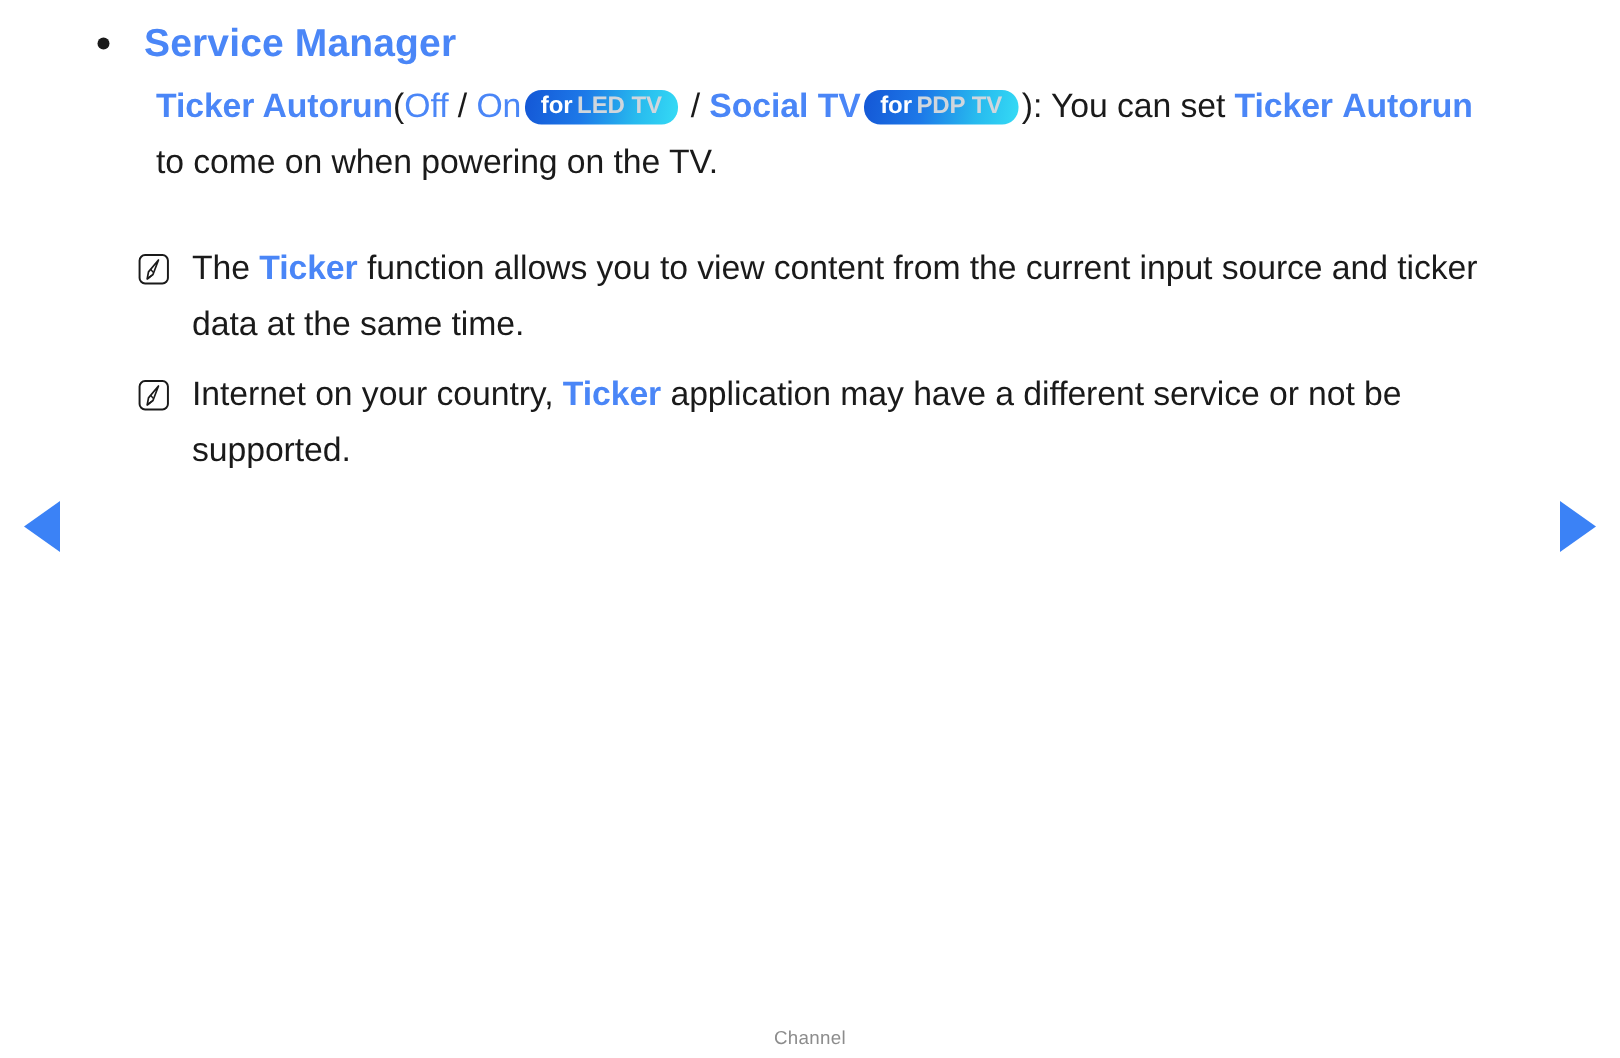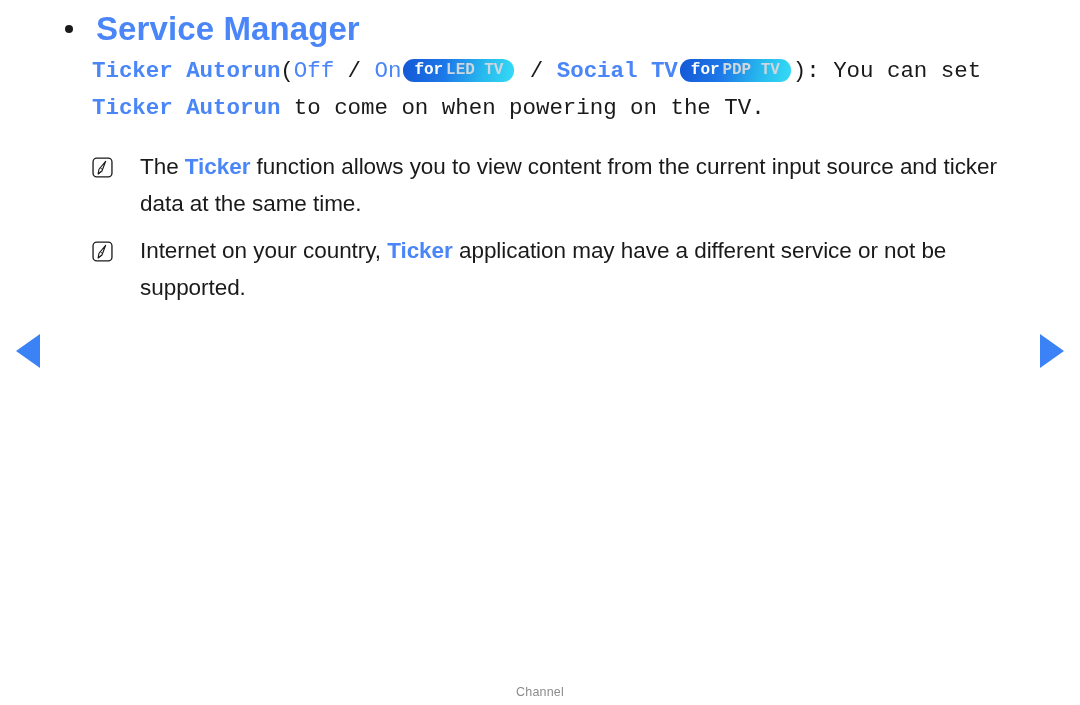--- a/index.html
+++ b/index.html
@@ -57,50 +57,48 @@
   }
   .bullet-dot {
     width: 8px;
     height: 8px;
     border-radius: 50%;
     background: #1a1a1a;
     margin: 13px 23px 0 3px;
     flex: none;
   }
   .section-title {
-    font-size: 33px;
+    font-size: 26px;
     font-weight: bold;
     color: #4a86f7;
     line-height: 33px;
     letter-spacing: 0.1px;
   }
 
   
   .para {
-    margin: 0;
+    margin: 12px;
     padding-left: 30px;
     font-size: 22.5px;
     line-height: 36.5px;
     color: #1a1a1a;
     letter-spacing: -0.05px;
-    font-family: Liberation Mono, monospace;
   }
   .para.first-para { padding-left: 30px; margin-top: 0; }
 
   .blue      { color: #4a86f7; }
   .blue-bold { color: #4a86f7; font-weight: bold; }
   .black     { color: #1a1a1a; }
 
   
   .note-row {
     display: flex;
     align-items: flex-start;
     padding-left: 30px;
     margin: 11px 0 0 0;
-    gap: 12px;
   }
   .note-icon {
     flex: none;
     width: 21px;
     height: 21px;
     margin: 8px 15px 0 0;
   }
   .note-text {
     font-size: 22.5px;
     line-height: 36.5px;

